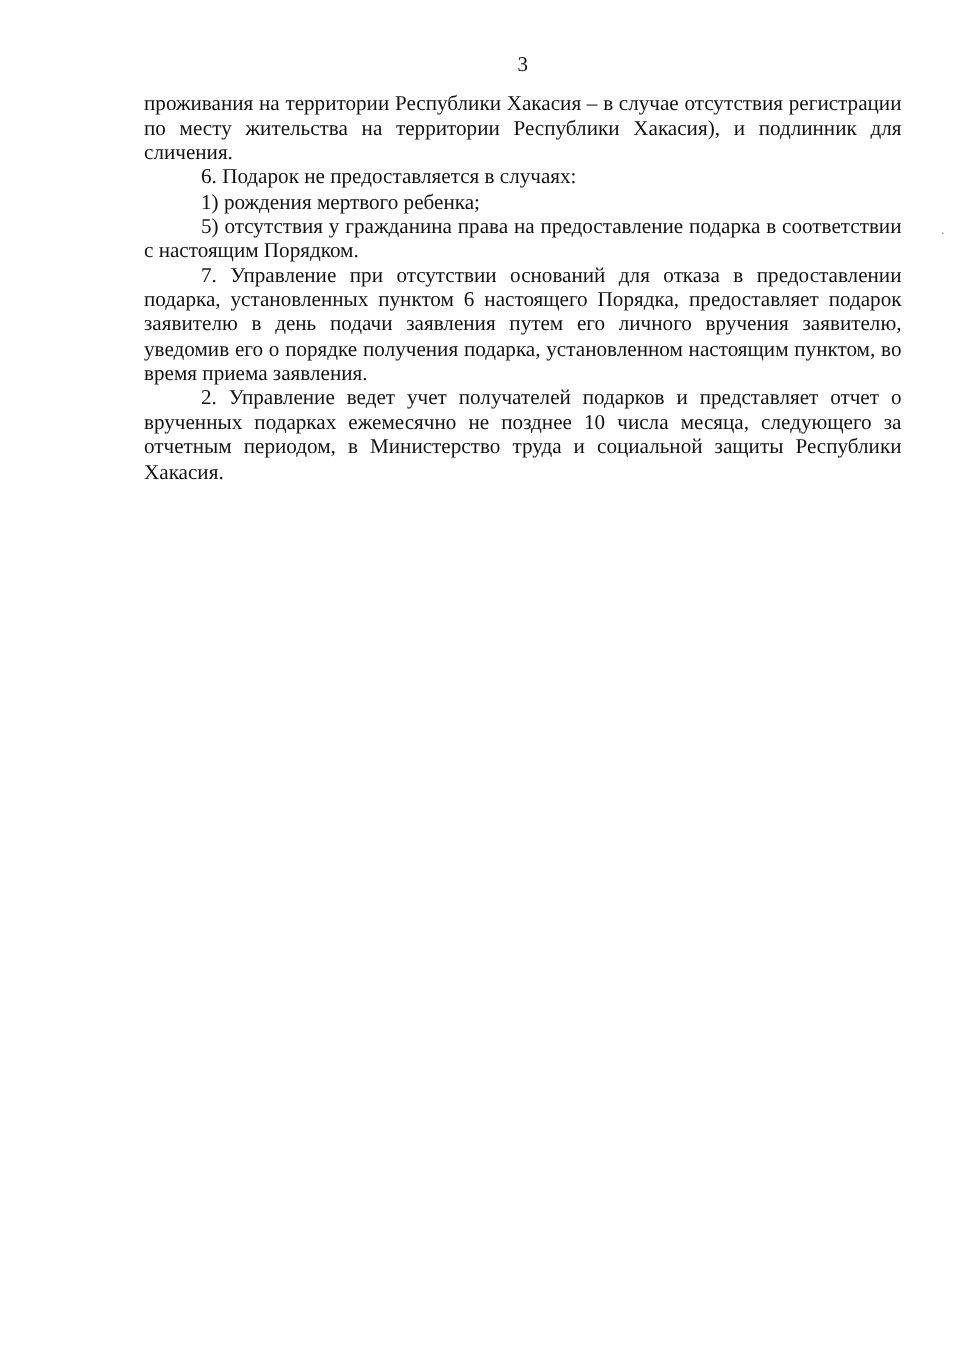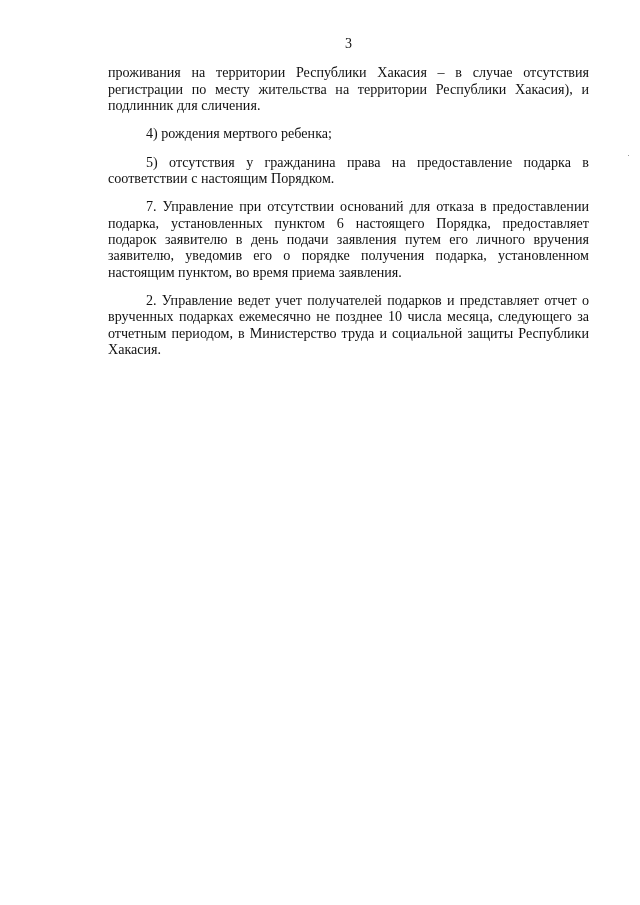--- a/index.html
+++ b/index.html
@@ -3,28 +3,29 @@
   <meta charset="utf-8">
   <style>
     html, body { margin: 0; padding: 0; background: #ffffff; }
     body { width: 640px; height: 905px; position: relative; overflow: hidden; }
     .page {
       position: absolute; left: 96px; top: 36px; width: 505px;
       font-family: "Liberation Serif", serif;
       font-size: 14.1px; line-height: 16.35px; color: #111;
     }
     .page-number { text-align: center; margin-bottom: 9px; font-size: 14px; }
-    p { margin: 12px; text-align: justify; }
+    p { margin: 0; text-align: justify; }
     p.indent { text-indent: 38px; }
     .speck { position: absolute; left: 628px; top: 155px; width: 1px; height: 1px; background: #999; }
   </style>
 </head>
 <body>
 
 <div class="page">
   <div class="page-number">3</div>
   <p>проживания на территории Республики Хакасия – в случае отсутствия регистрации по месту жительства на территории Республики Хакасия), и подлинник для сличения.</p>
-  <p class="indent">4) рождения мертвого ребенка;</p>
+  <p class="indent">6. Подарок не предоставляется в случаях:</p>
+  <p class="indent">1) рождения мертвого ребенка;</p>
   <p class="indent">5) отсутствия у гражданина права на предоставление подарка в соответствии с настоящим Порядком.</p>
   <p class="indent">7. Управление при отсутствии оснований для отказа в предоставлении подарка, установленных пунктом 6 настоящего Порядка, предоставляет подарок заявителю в день подачи заявления путем его личного вручения заявителю, уведомив его о порядке получения подарка, установленном настоящим пунктом, во время приема заявления.</p>
   <p class="indent">2. Управление ведет учет получателей подарков и представляет отчет о врученных подарках ежемесячно не позднее 10 числа месяца, следующего за отчетным периодом, в Министерство труда и социальной защиты Республики Хакасия.</p>
 </div>
 <div class="speck"></div>
 
 </body></html>

